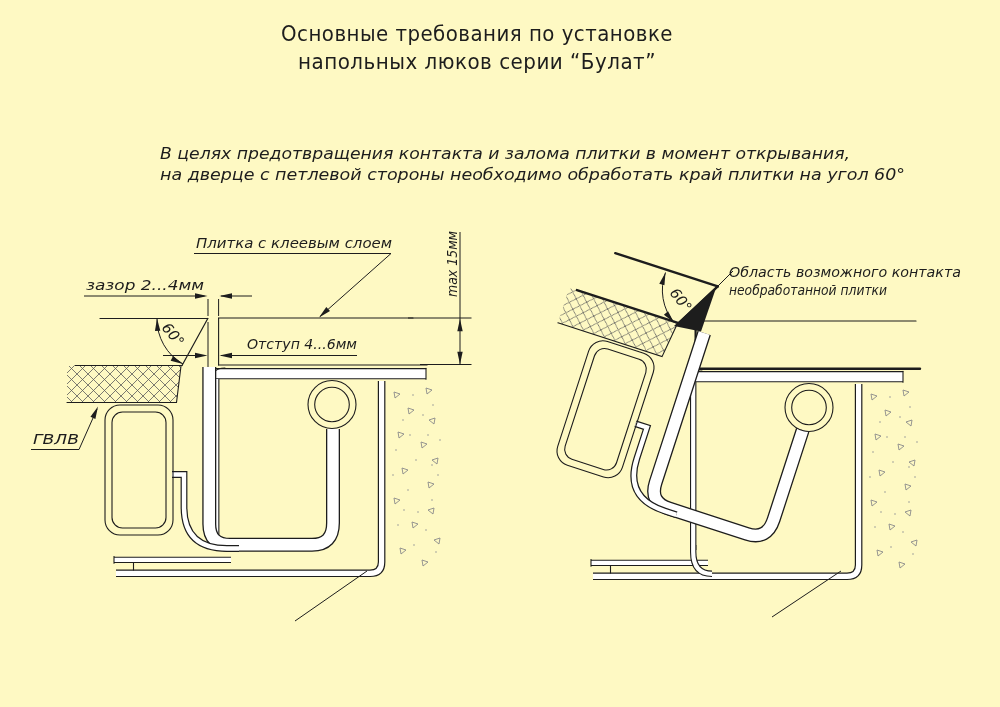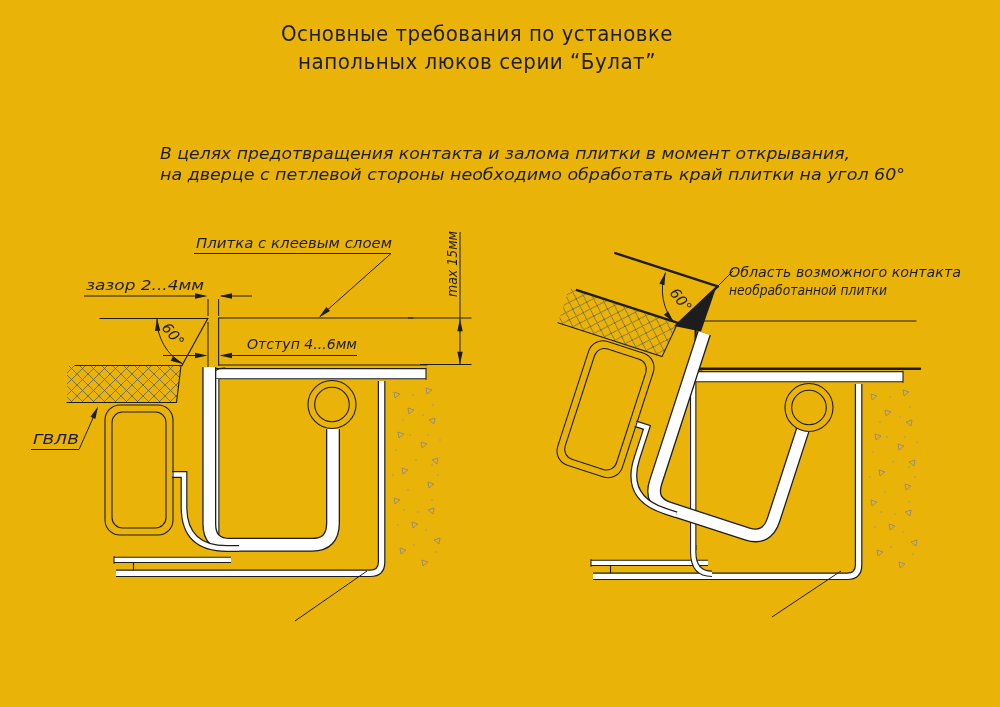--- a/index.html
+++ b/index.html
@@ -1,16 +1,16 @@
 <!DOCTYPE html>
 <html><head>
 <meta charset="utf-8">
 <style>
   html,body{margin:0;padding:0;background:#ffffff;}
-  .page{width:1000px;height:707px;position:relative;background:#eab308;overflow:hidden;
+  .page{width:1000px;height:707px;position:relative;background:#fef9c3;overflow:hidden;
         font-family:"DejaVu Sans",sans-serif;}
   svg text{fill:#1d1d1d;font-family:"DejaVu Sans",sans-serif;}
   .ttl{font-size:21px;text-anchor:middle;letter-spacing:.5px;}
   .par{font-size:16px;font-style:italic;}
   .lbl{font-size:14.5px;font-style:italic;}
   .ln{stroke:#1d1d1d;stroke-width:1.1;fill:none;stroke-linecap:round;}
   .lt{stroke:#1d1d1d;stroke-width:1;fill:none;}
   .tl{stroke:#1d1d1d;fill:none;stroke-linecap:round;}
   .k{stroke:#1d1d1d;fill:none;}
   .w{stroke:#ffffff;fill:none;}

